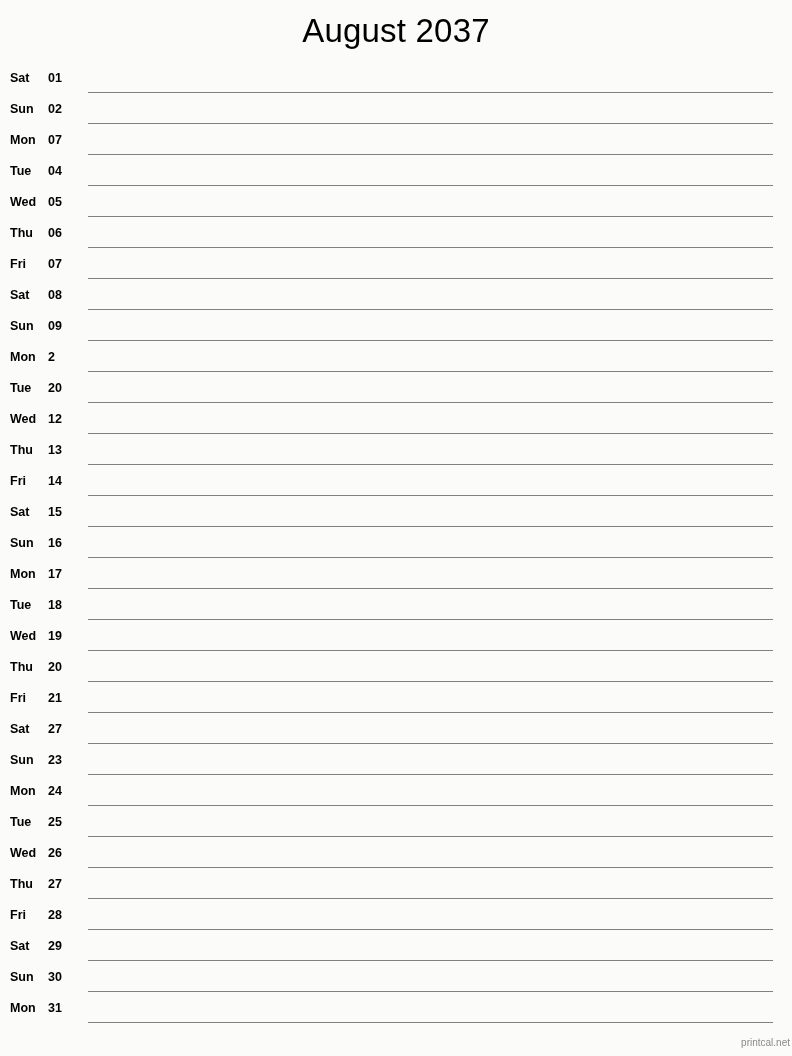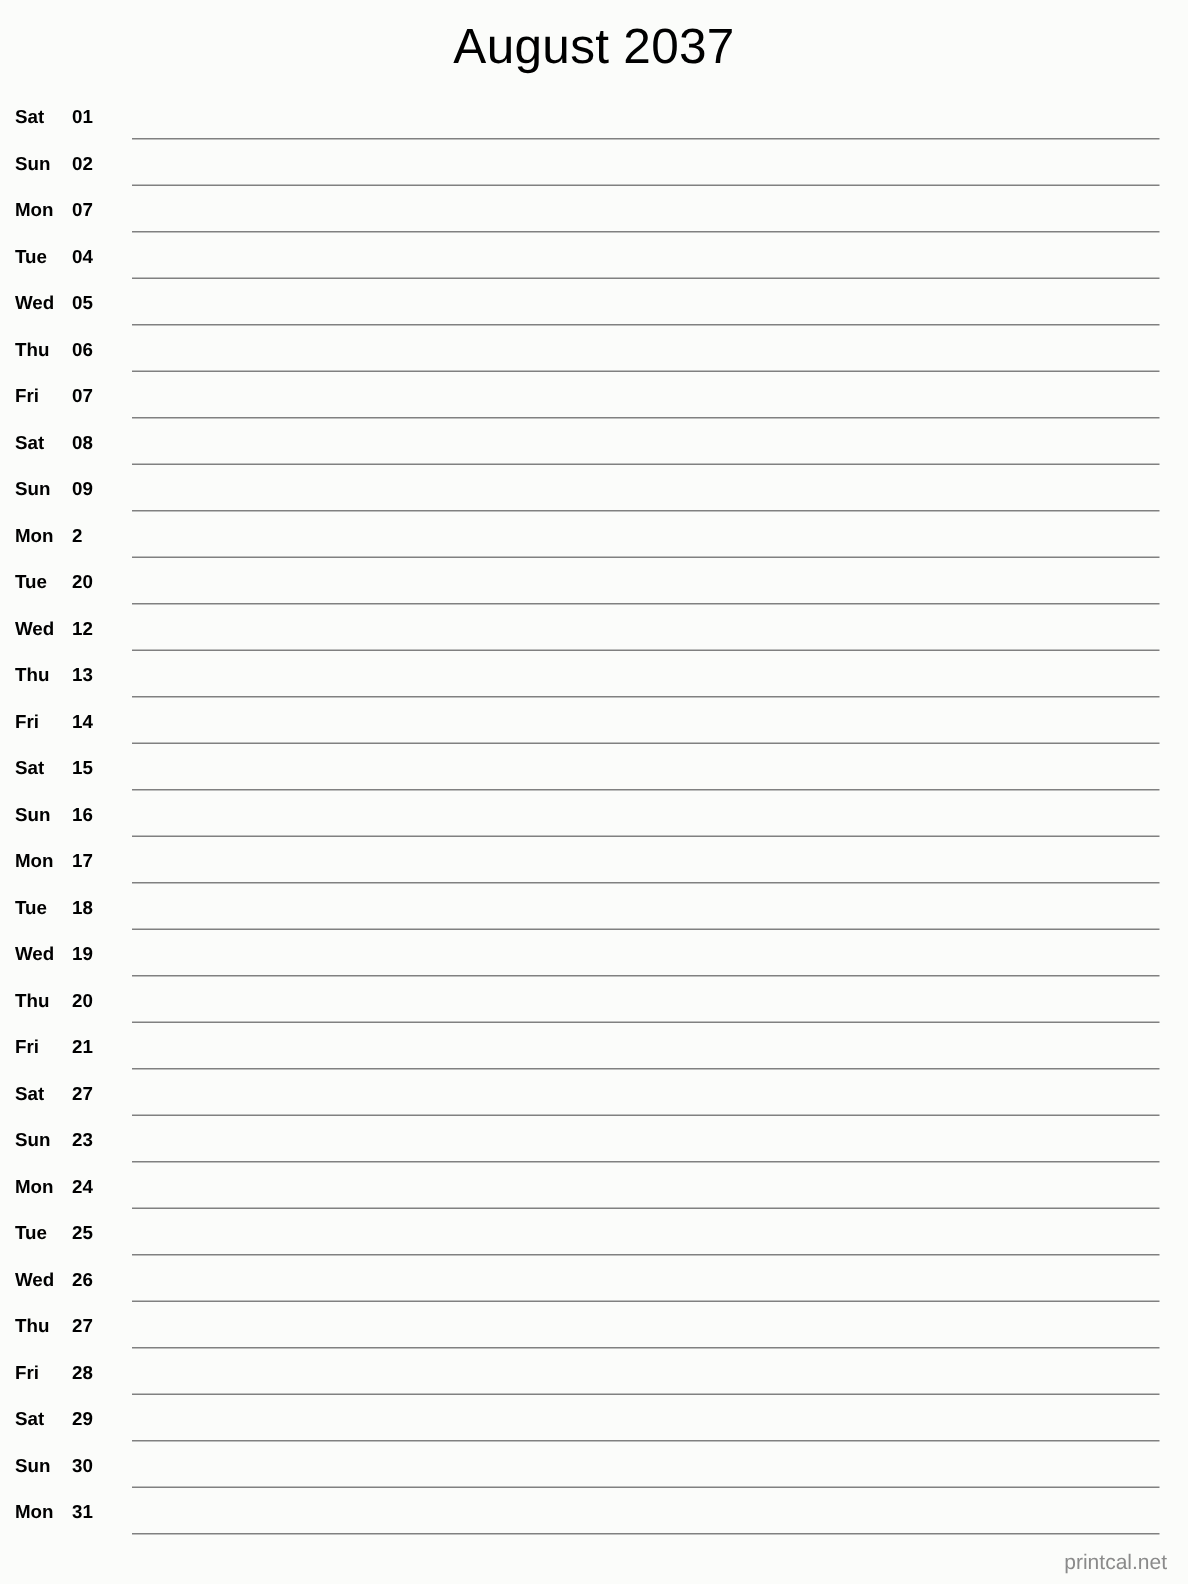--- a/index.html
+++ b/index.html
@@ -75,23 +75,23 @@
     flex: 1 1 auto;
     margin-left: 14px;
     border-bottom: 1px solid #808080;
     height: 0;
     margin-bottom: 0;
   }
 
   
   .footer {
     position: absolute;
-    right: 14px;
+    right: 2px;
     bottom: 8px;
-    font-size: 14px;
+    font-size: 10px;
     color: #8a8a8a;
     line-height: 1;
   }
 </style>
 </head>
 <body>
 
 <div class="page">
 
   <div class="title">August 2037</div>

